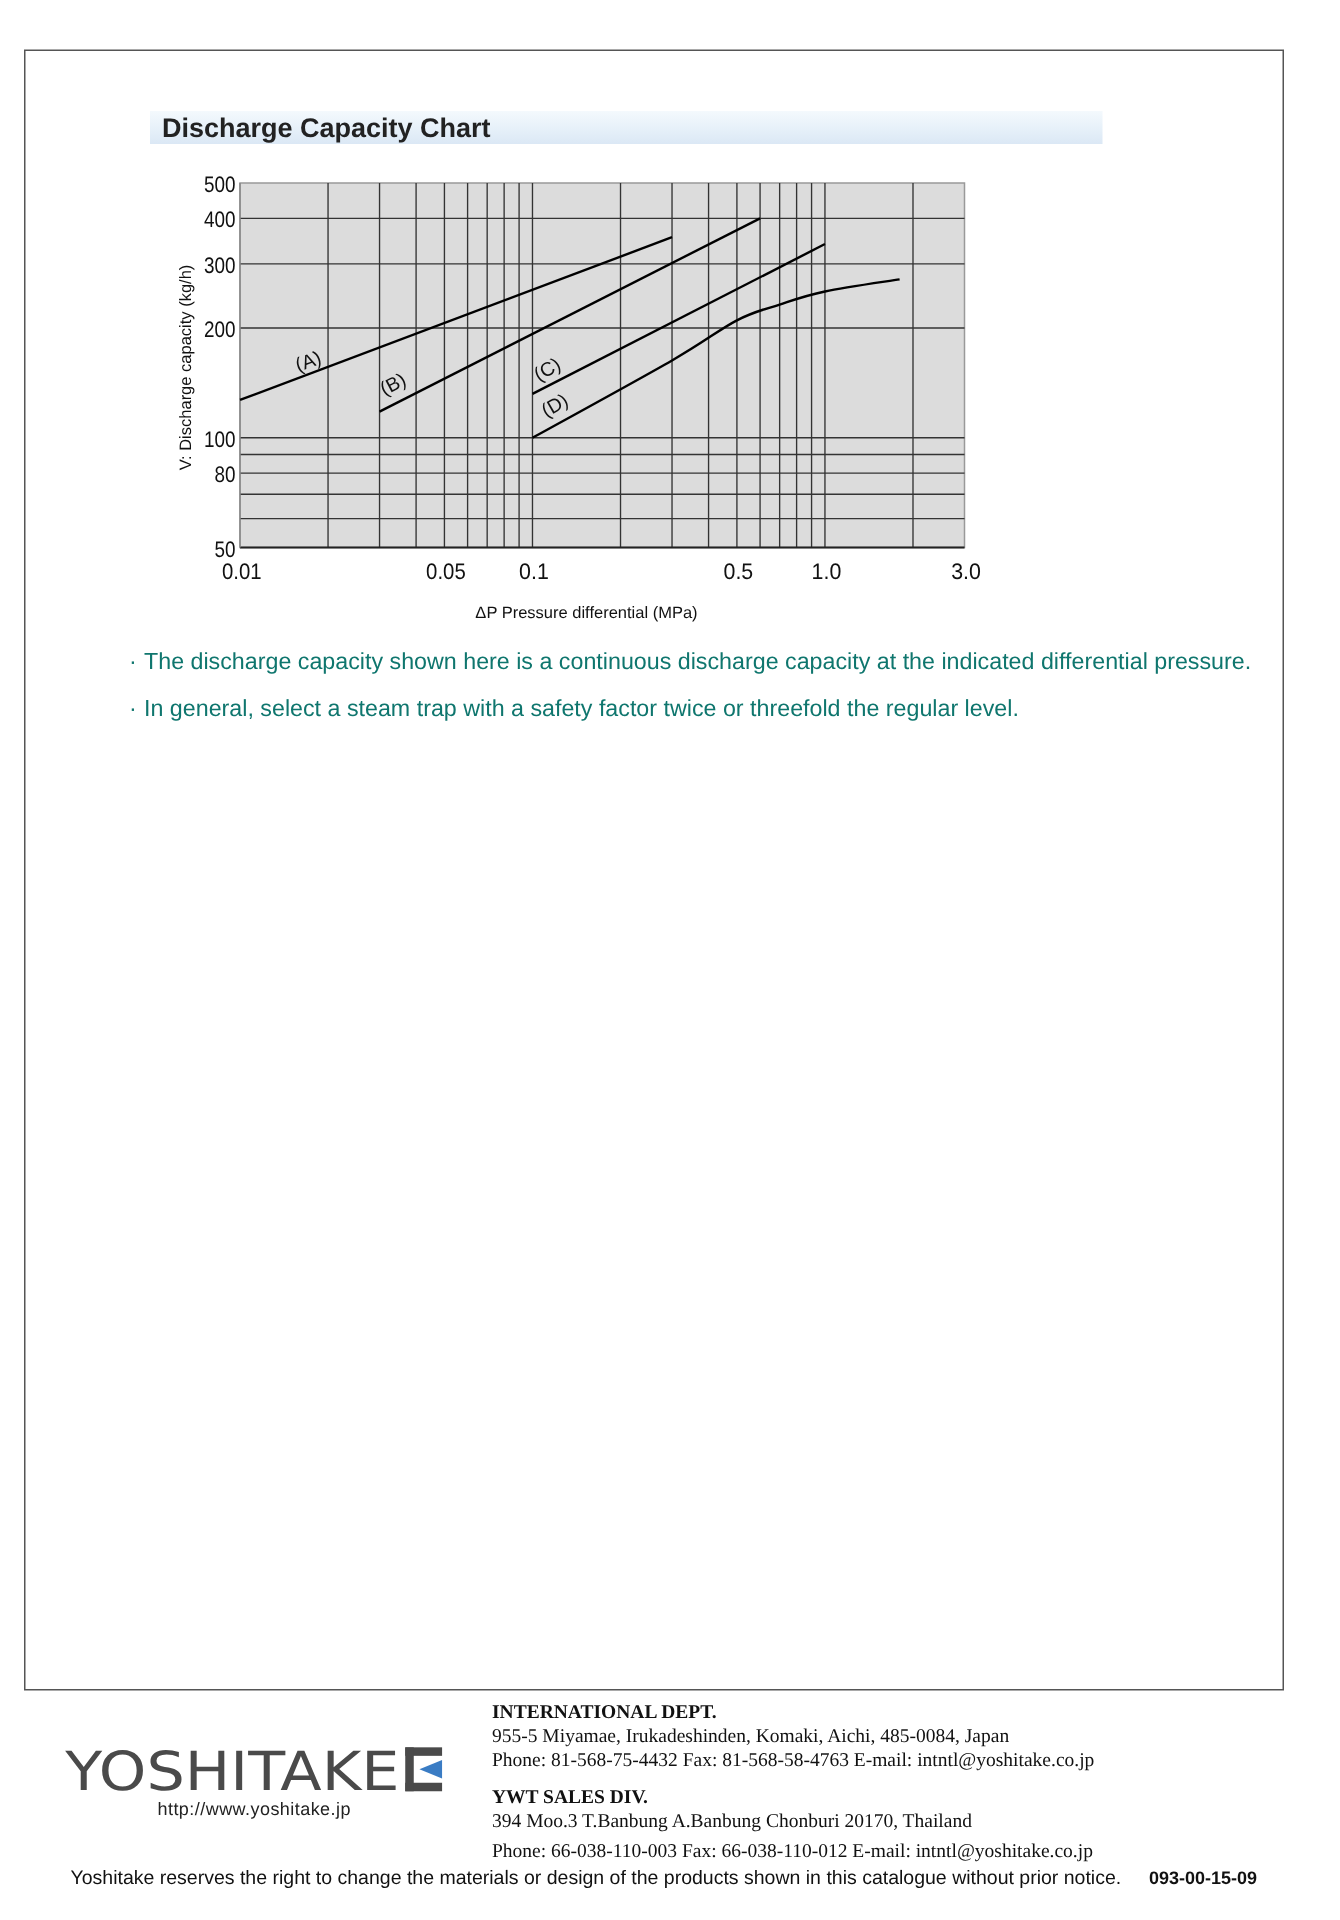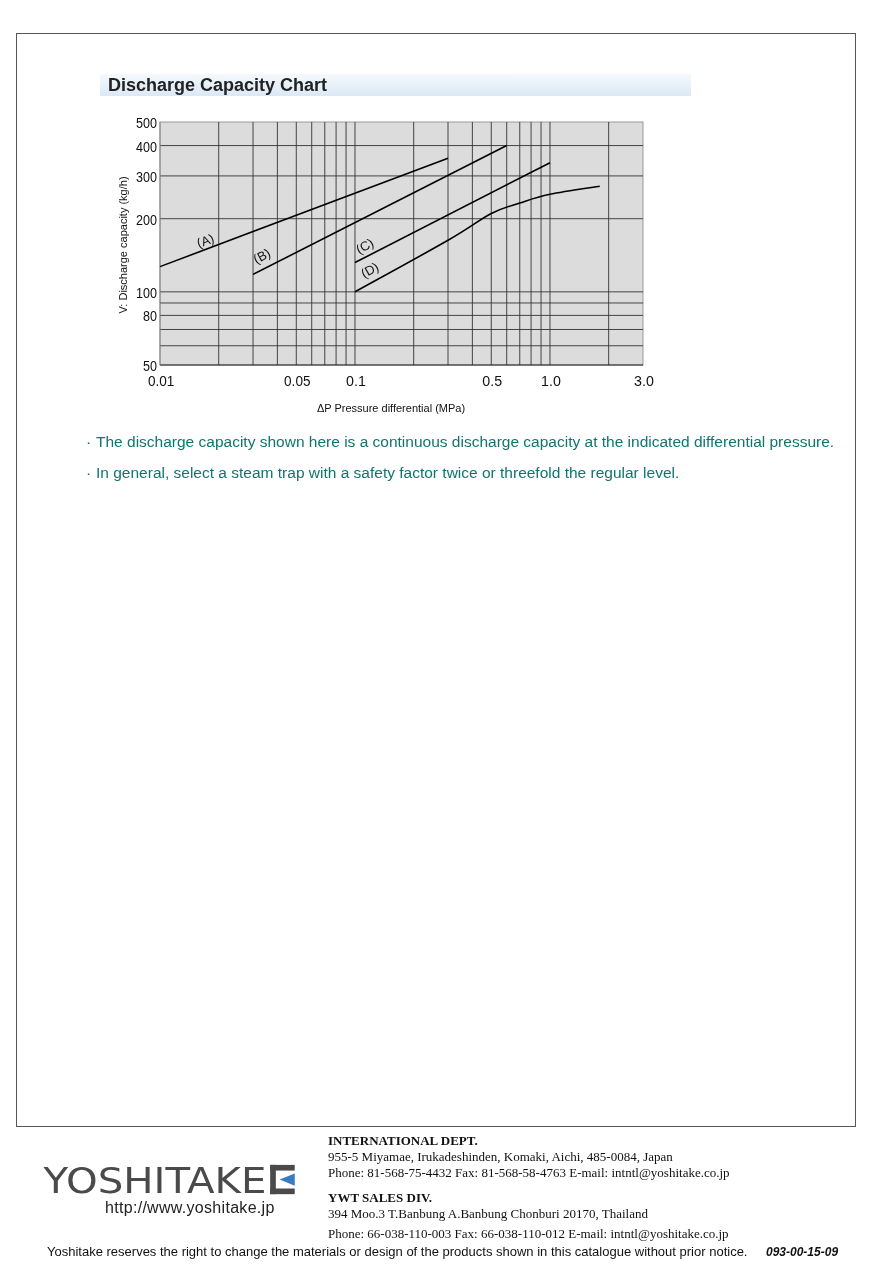--- a/index.html
+++ b/index.html
@@ -1,29 +1,29 @@
 <!DOCTYPE html>
 <html><head>
 <meta charset="utf-8">
 <style>
   html, body { margin: 0; padding: 0; background: #ffffff; }
   body { width: 893px; height: 1280px; position: relative; font-family: "Liberation Sans", sans-serif; color: #111; overflow: hidden; }
   .page-frame { position: absolute; left: 16px; top: 33px; width: 840px; height: 1094px; border: 1px solid #555; box-sizing: border-box; }
   .title-band { position: absolute; left: 100px; top: 74px; width: 591px; height: 22px;
-    background: linear-gradient(to bottom, #f4f9fd 0%, #e6f0f9 55%, #dbe8f5 100%); }
+    background: linear-gradient(to bottom, #f4f9fd 0%, #e6f0f9 55%, #dbe8f5 100%); padding-left: 44px; }
   .title-text { position: absolute; left: 8px; top: 1px; font-size: 18px; font-weight: bold; color: #222; white-space: nowrap; }
   .chart-svg { position: absolute; left: 0; top: 0; }
   .bullet { position: absolute; left: 86px; font-size: 15.5px; color: #0f766e; white-space: nowrap; }
   .bullet-dot { display: inline-block; width: 10px; }
   .footer-logo { position: absolute; left: 36px; top: 1163px; height: 34px; }
-  .footer-url { position: absolute; left: 105px; top: 1199px; font-size: 16px; letter-spacing: 0.3px; color: #222; text-align: right; }
+  .footer-url { position: absolute; left: 105px; top: 1199px; font-size: 12px; letter-spacing: 0.3px; color: #222; text-align: right; }
   .footer-dept { position: absolute; left: 328px; font-size: 13px; color: #111; white-space: nowrap; line-height: 16px; font-family: Liberation Serif, serif; }
   .footer-dept .hd { font-weight: bold; font-size: 13px; }
   .footer-note { position: absolute; left: 47px; top: 1244px; font-size: 13px; color: #111; white-space: nowrap; }
-  .footer-code { position: absolute; left: 766px; top: 1245px; font-size: 12px; font-weight: bold; color: #111; font-style: italic; }
+  .footer-code { position: absolute; left: 766px; top: 1245px; font-size: 12px; font-weight: bold; color: #111; }
 </style>
 </head>
 <body>
 
 <div class="page-frame"></div>
 
 <div class="title-band">
   <span class="title-text">Discharge Capacity Chart</span>
 </div>
 

